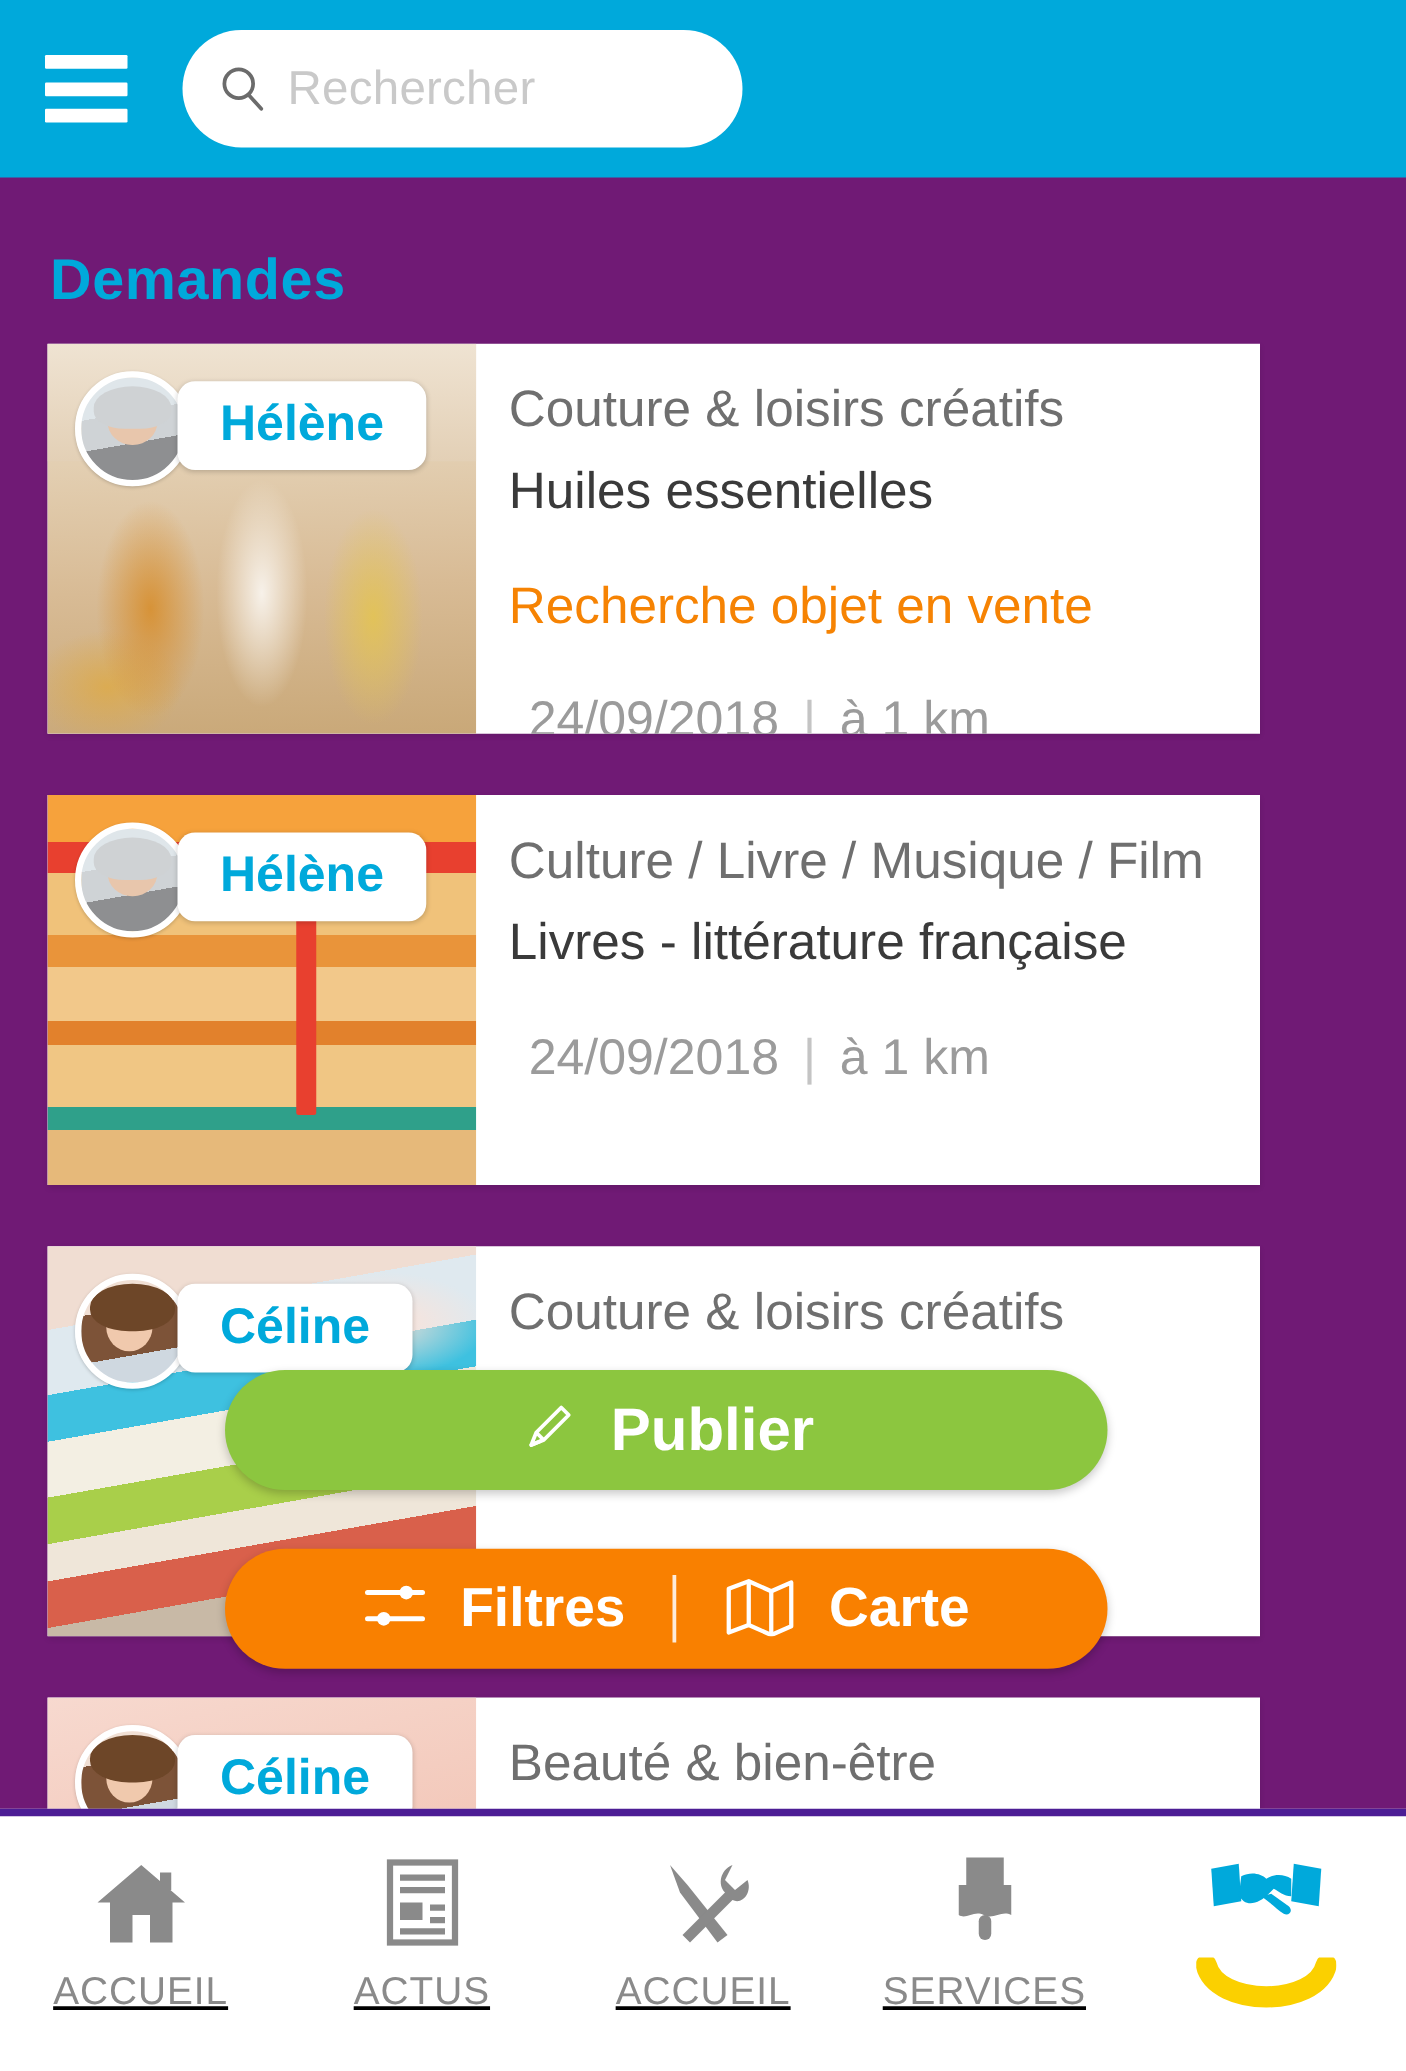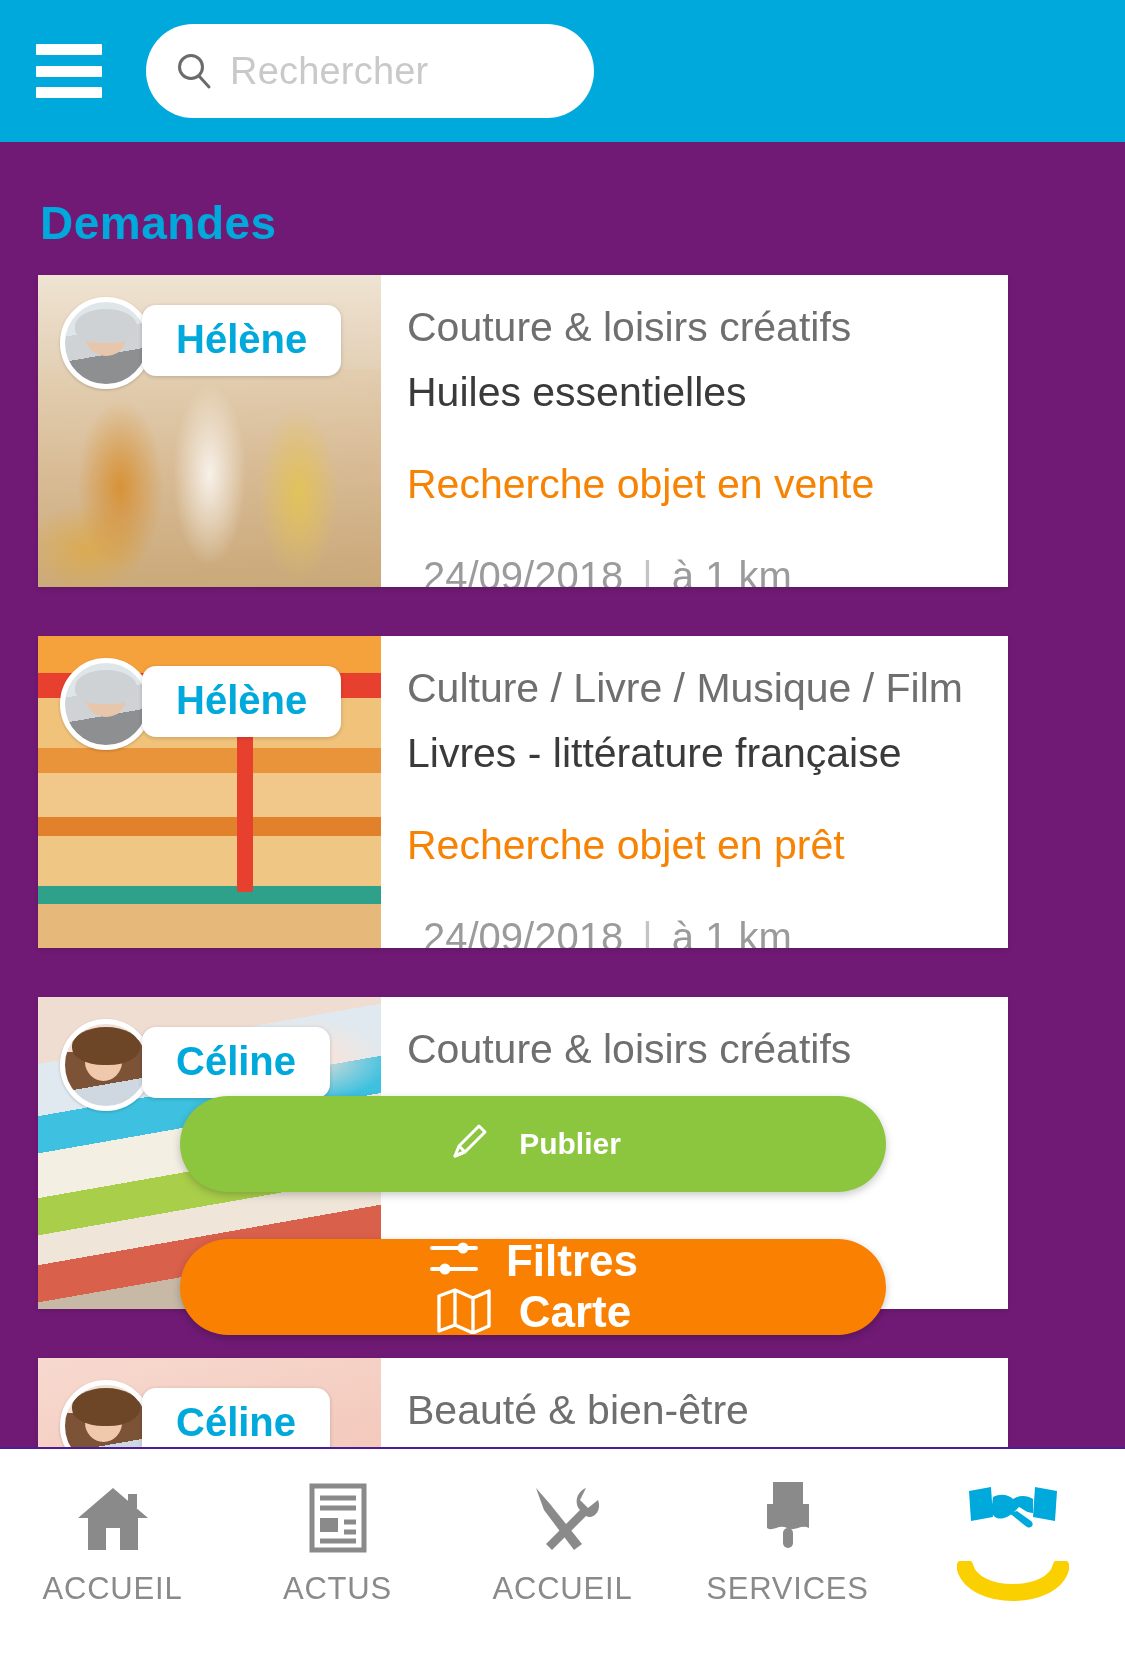--- a/index.html
+++ b/index.html
@@ -111,36 +111,36 @@
   .meta { font-size: 40px; color: #9b9b9b; margin-top: 46px; white-space: nowrap; margin-left: 16px; }
   .meta .sep { color: #c4c4c4; padding: 0 8px; }
 
   
   .fab-publier {
     position: absolute; left: 180px; top: 1096px; width: 706px; height: 96px;
     background: #8cc63f; border-radius: 48px;
     display: flex; align-items: center; justify-content: center; gap: 26px;
     box-shadow: 0 3px 8px rgba(0,0,0,.22); z-index: 30;
   }
-  .fab-publier .lbl { font-size: 30px; font-weight: bold; color: #ffffff; }
+  .fab-publier .lbl { font-size: 48px; font-weight: bold; color: #ffffff; }
   .fab-filters {
     position: absolute; left: 180px; top: 1239px; width: 706px; height: 96px;
     background: #f98000; border-radius: 48px;
     display: flex; align-items: center; justify-content: center;
-    box-shadow: 0 3px 8px rgba(0,0,0,.22); z-index: 30; flex-direction: column;
+    box-shadow: 0 3px 8px rgba(0,0,0,.22); z-index: 30;
   }
   .fab-filters .seg { display: flex; align-items: center; gap: 26px; padding: 0 38px; }
   .fab-filters .lbl { font-size: 44px; font-weight: bold; color: #ffffff; }
   .fab-divider { width: 3px; height: 54px; background: rgba(255,255,255,.85); }
 
   
   .bottomnav {
     position: absolute; left: 0; bottom: 0; width: 1125px; height: 210px;
-    background: #ffffff; border-top: 2px solid #4c1d95;
-    display: flex; align-items: flex-start; z-index: 50;
+    background: #ffffff; border-top: 6px solid #4c1d95;
+    display: flex; align-items: flex-start; z-index: 50; text-decoration: underline;
   }
   .navitem { flex: 1 1 0; display: flex; flex-direction: column; align-items: center; padding-top: 30px; gap: 14px; }
   .navitem .glyph { height: 78px; display: flex; align-items: center; justify-content: center; }
   .navitem .nlabel { font-size: 31px; color: #8a8a8a; letter-spacing: .8px; }
   .brandnav { flex: 1 1 0; display: flex; flex-direction: column; align-items: center; padding-top: 34px; gap: 10px; }
 </style>
 </head>
 <body>
 
 <div class="phone">
@@ -186,21 +186,20 @@
 
     <div class="card" style="top:361px;">
       <div class="card-img">
         <div class="photo ph-books"></div>
         <div class="avatar av-helene"></div>
         <div class="name-badge">Hélène</div>
       </div>
       <div class="card-text">
         <div class="cat">Culture / Livre / Musique / Film</div>
         <div class="title">Livres - littérature française</div>
-        <div class="req">Recherche objet en prêt</div>
         <div class="meta">
           <span>24/09/2018</span>
           <span class="sep">|</span>
           <span>à 1 km</span>
         </div>
       </div>
     </div>
 
     <div class="card" style="top:722px;">
       <div class="card-img">

